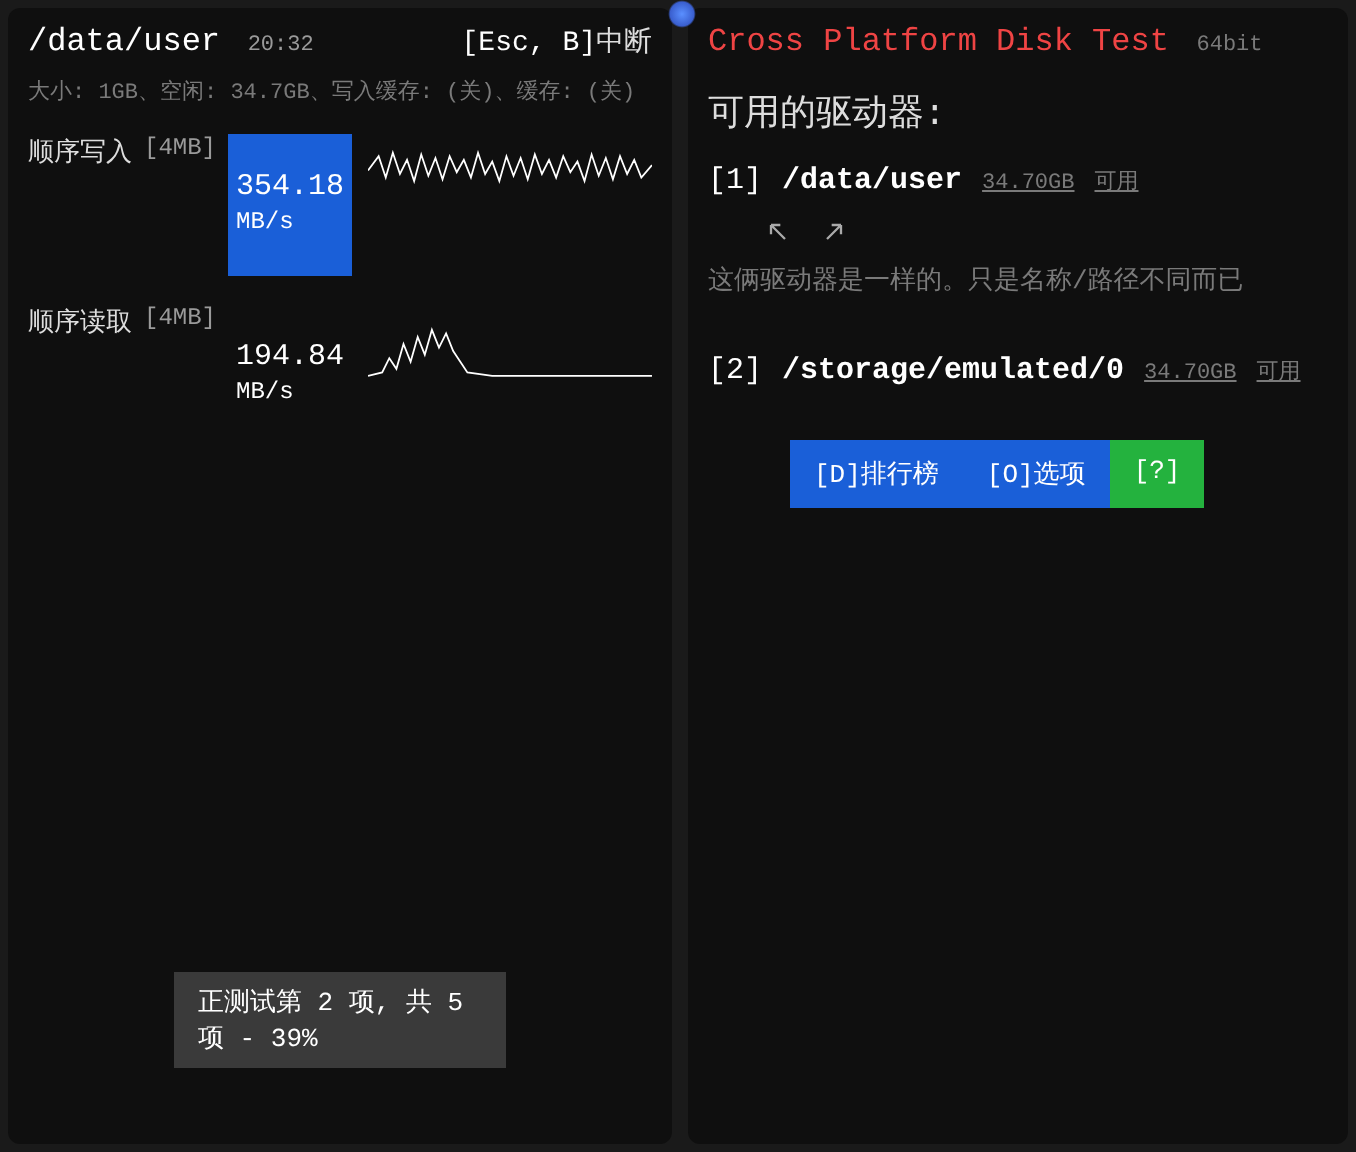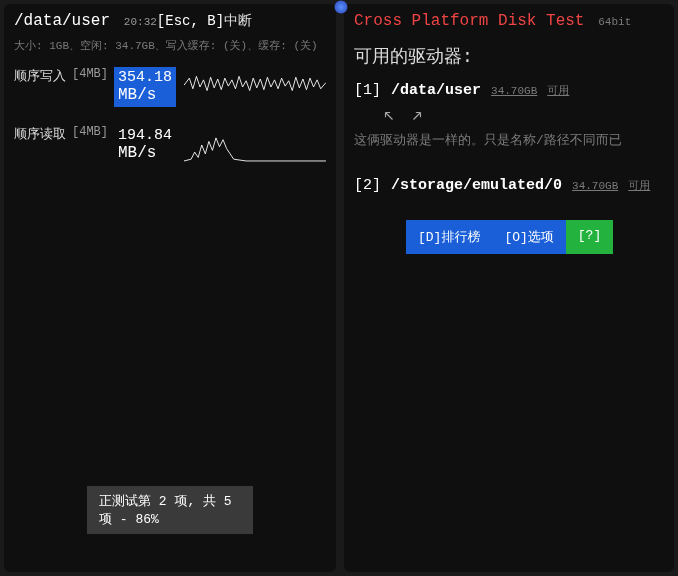--- a/index.html
+++ b/index.html
@@ -16,56 +16,56 @@
   .pane {
     background: #0f0f0f;
     border-radius: 6px;
     margin: 4px;
     padding: 8px 10px;
     overflow: hidden;
     position: relative;
   }
   .pane-left { flex: 0 0 332px; }
   .pane-right { flex: 1; }
-  .hdr { display: flex; align-items: baseline; margin-bottom: 8px; }
+  .hdr { display: flex; justify-content: space-between; align-items: baseline; margin-bottom: 8px; }
   .hdr-path { font-size: 16px; color: #fff; }
   .hdr-time { font-size: 11px; color: #9a9a9a; margin-left: 6px; }
   .hdr-esc { font-size: 14px; color: #ddd; }
   .hdr-esc-key { color: #fff; }
   .subpath { font-size: 11px; color: #7a7a7a; margin-bottom: 2px; word-break: break-all; }
   .subinfo { font-size: 11px; color: #7a7a7a; margin-bottom: 14px; }
   .row { display: flex; align-items: flex-start; margin-bottom: 14px; min-height: 40px; }
   .row-label { flex: 0 0 58px; color: #ddd; font-size: 13px; }
   .row-size { flex: 0 0 42px; color: #9a9a9a; font-size: 12px; }
   .row-val {
     background: #1a5fd8; color: #fff;
-    padding: 2px 4px; font-size: 15px; min-width: 60px;
+    padding: 18px 4px; font-size: 15px; min-width: 60px;
     line-height: 1.15;
   }
   .row-val.plain { background: transparent; color: #fff; }
-  .row-val .unit { font-size: 16px; }
+  .row-val .unit { font-size: 12px; }
   .spark { flex: 1; margin-left: 8px; }
   .spark svg { width: 100%; height: 40px; }
   .spark path { stroke: #fff; stroke-width: 1; fill: none; }
   .progress-bar {
     position: absolute; bottom: 38px; left: 50%; transform: translateX(-50%);
     background: #3a3a3a; color: #fff; padding: 6px 12px; font-size: 13px;
   }
   
   .r-title { font-size: 16px; color: #ef4444; display:inline; }
   .r-bit { font-size: 11px; color: #7a7a7a; margin-left: 6px; }
   .r-section { margin-top: 14px; font-size: 18px; color: #ddd; }
   .drive { display: flex; align-items: baseline; margin-top: 14px; gap: 10px; }
   .drive-idx { color: #fff; font-size: 15px; }
   .drive-path { color: #fff; font-size: 15px; font-weight: bold; }
   .drive-meta { color: #7a7a7a; font-size: 11px; text-decoration: underline; }
   .arrows { margin: 10px 0 4px 28px; display: flex; gap: 14px; color: #aaa; }
   .arrows svg { width: 14px; height: 14px; }
   .note { color: #7a7a7a; font-size: 13px; margin: 4px 0 0 0; }
-  .btnrow { display: flex; margin-top: 26px; margin-left: 52px; }
+  .btnrow { display: flex; margin-top: 26px; margin-left: 41px; }
   .btn { padding: 8px 12px; font-size: 13px; color: #fff; cursor: pointer; }
   .btn-blue { background: #1a5fd8; }
   .btn-green { background: #24b23e; }
   .console { margin-top: 40px; font-size: 13px; color: #ddd; }
   .console-line { margin-bottom: 6px; }
   .prompt { color: #fff; }
   .splitter {
     position: absolute;
     top: 0; left: 334px;
     width: 14px; height: 14px;
@@ -113,21 +113,21 @@
       <span>194.84</span><br>
       <span class="unit">MB/s</span>
     </div>
     <div class="spark">
       <svg viewBox="0 0 160 40">
           <path d="M0 38 L8 36 L12 28 L16 34 L20 20 L24 30 L28 16 L32 26 L36 12 L40 22 L44 14 L48 24 L52 30 L56 36 L70 38 L160 38"></path>
         </svg>
     </div>
   </div>
 
-  <div class="progress-bar">正测试第 2 项, 共 5 项 - 86%</div>
+  <div class="progress-bar">正测试第 2 项, 共 5 项 - 39%</div>
 </div>
 
 <div class="pane pane-right">
   <div>
     <span class="r-title">Cross Platform Disk Test</span>
     <span class="r-bit">64bit</span>
   </div>
 
   <div class="r-section">可用的驱动器:</div>
 

